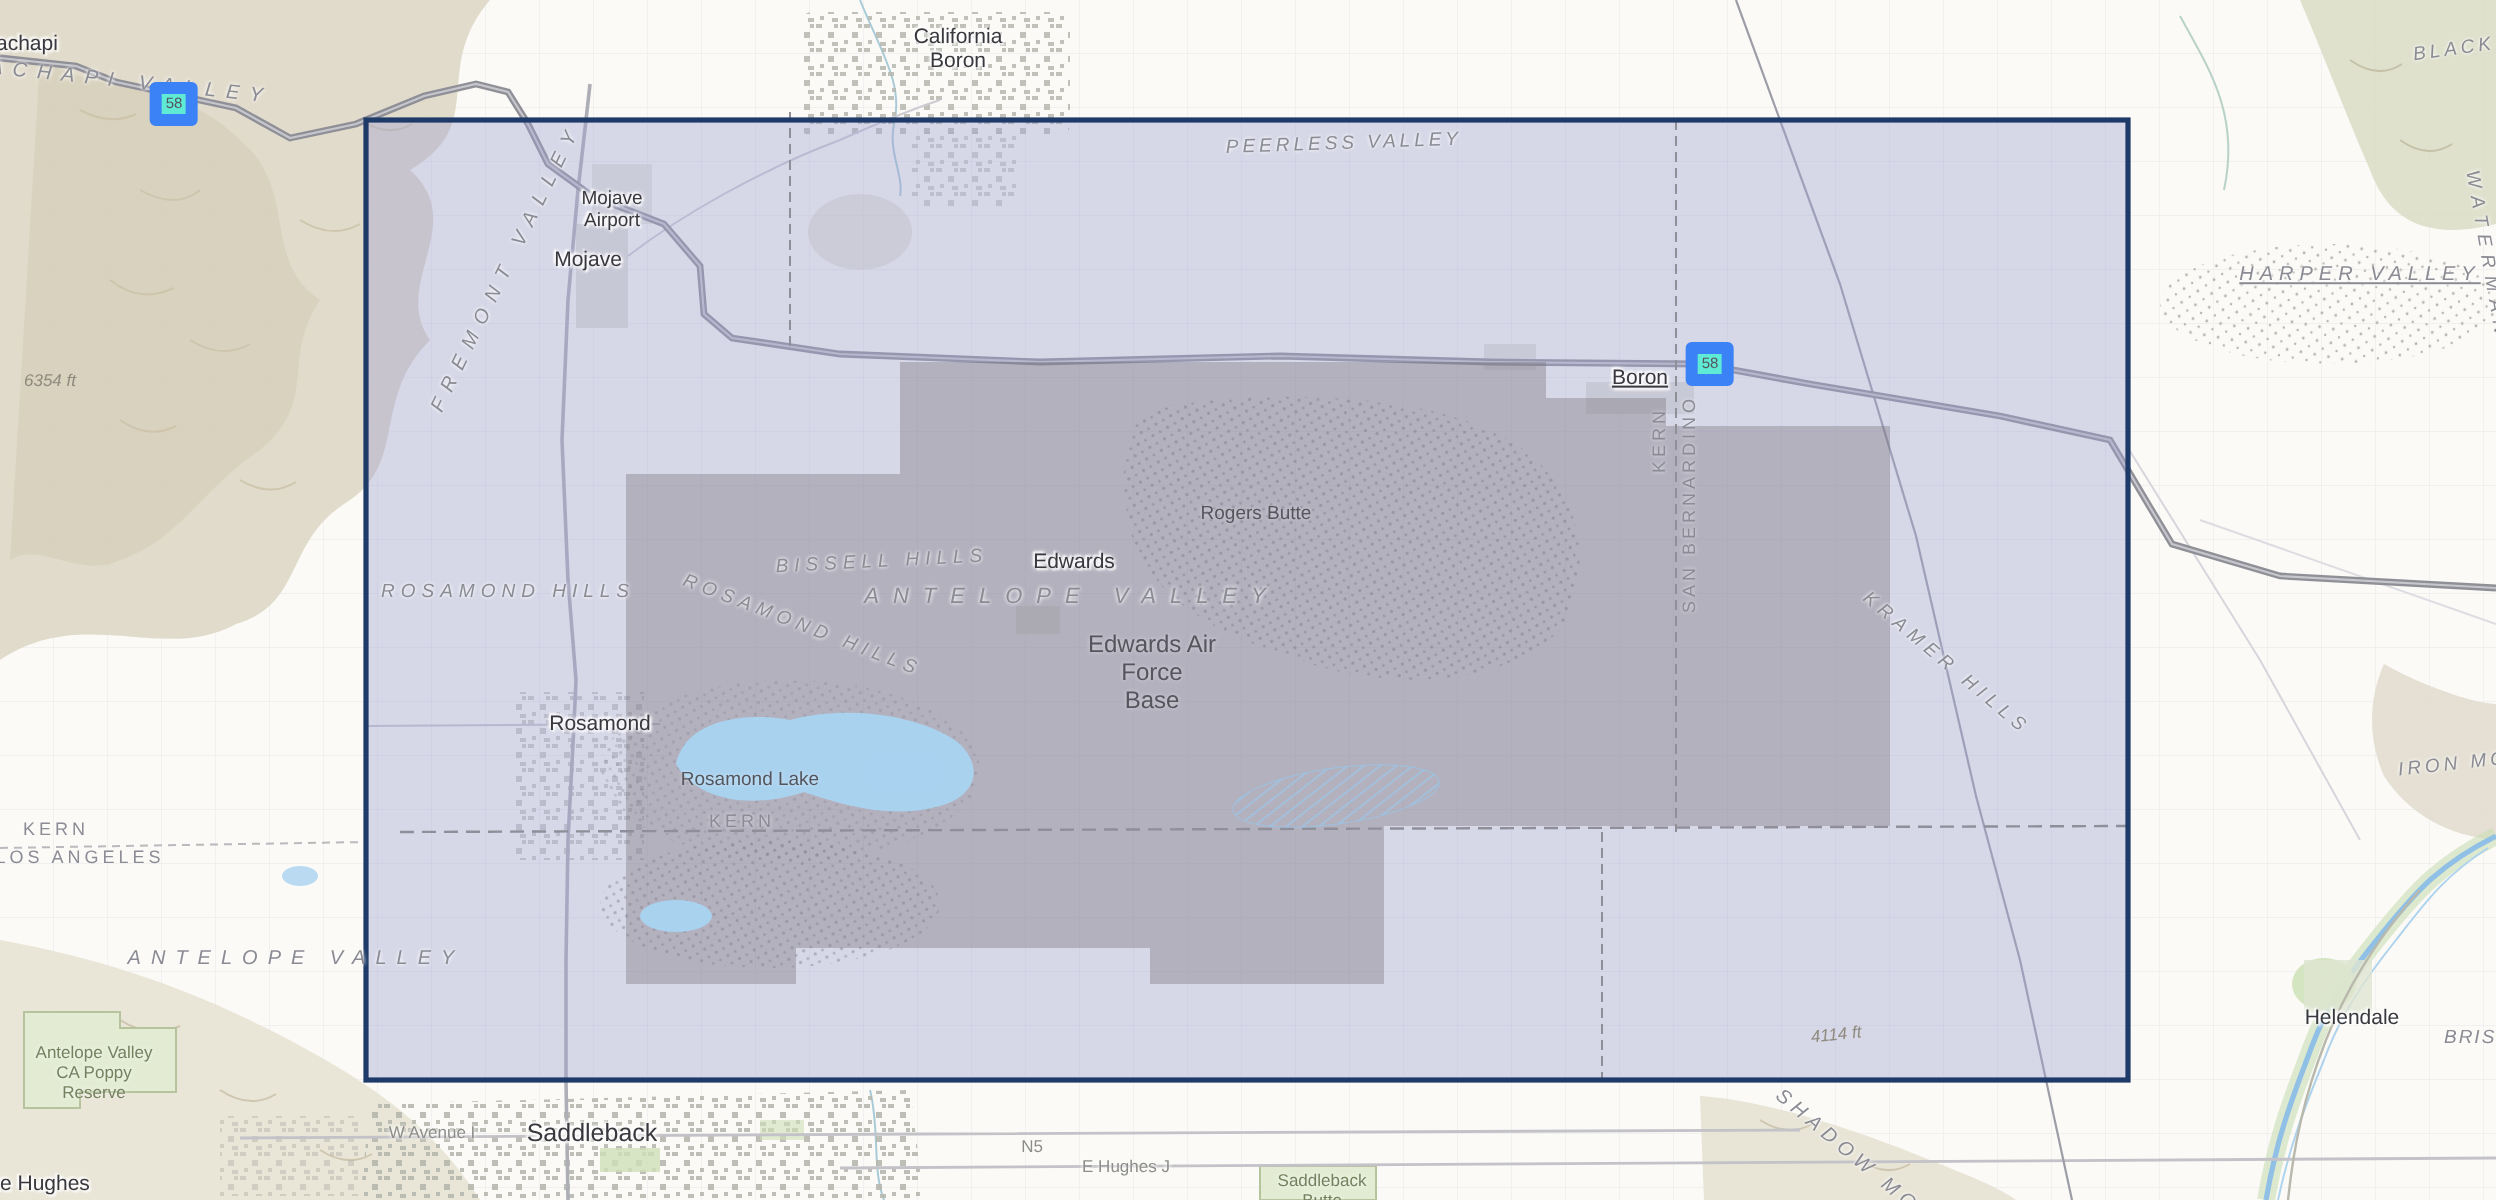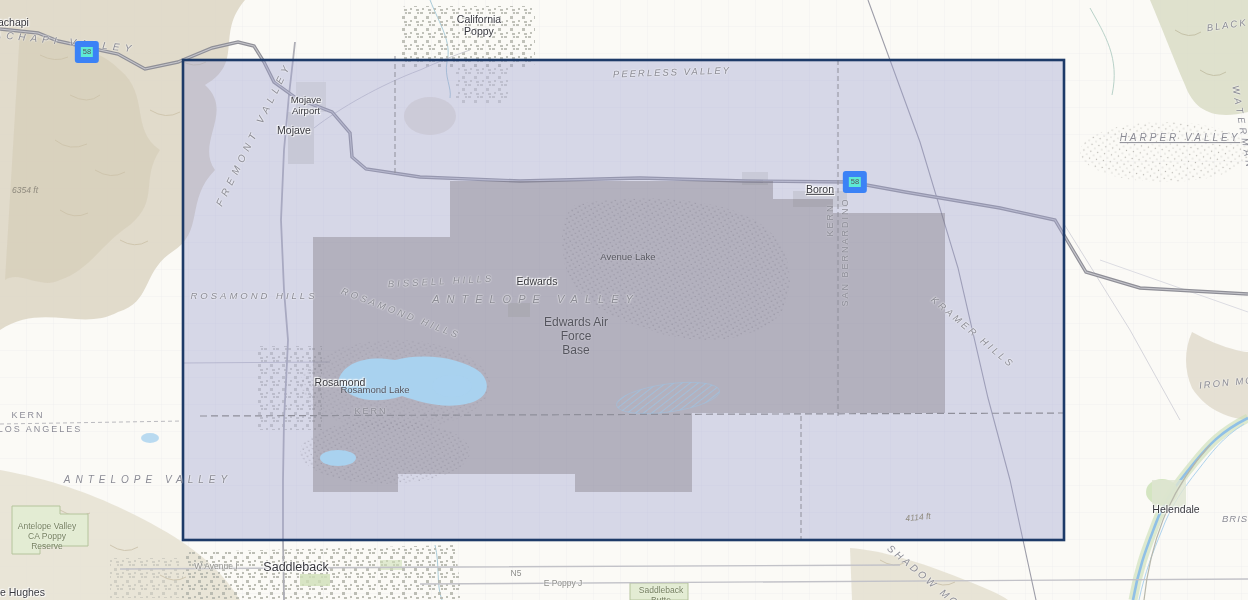--- a/index.html
+++ b/index.html
@@ -153,46 +153,46 @@
       <span class="lbl region" style="left: 536px; top: 299px; transform: translate(-50%, -50%) rotate(0deg); letter-spacing: 7px; font-size: 11px;">ANTELOPE VALLEY</span>
       <span class="lbl region" style="left: 148px; top: 480px; transform: translate(-50%, -50%) rotate(0deg); letter-spacing: 5px; font-size: 10px;">ANTELOPE VALLEY</span>
       <span class="lbl region" style="left: 973px; top: 332px; transform: translate(-50%, -50%) rotate(40deg); letter-spacing: 3px; font-size: 9.5px;">KRAMER HILLS</span>
       <span class="lbl region" style="left: 1250px; top: 380px; transform: translate(-50%, -50%) rotate(-6deg); letter-spacing: 2px; font-size: 9.5px;">IRON MOUNTAIN</span>
       <span class="lbl region" style="left: 948px; top: 597px; transform: translate(-50%, -50%) rotate(40deg); letter-spacing: 3px; font-size: 10px;">SHADOW MOUNTAINS</span>
       <span class="lbl region" style="left: 1262px; top: 20px; transform: translate(-50%, -50%) rotate(-8deg); letter-spacing: 2px; font-size: 9.5px;">BLACK MOUNTAIN</span>
       <span class="lbl region" style="left: 1243px; top: 128px; transform: translate(-50%, -50%) rotate(80deg); letter-spacing: 4px; font-size: 9.5px;">WATERMAN</span>
       <span class="lbl region" style="left: 1250px; top: 519px; transform: translate(-50%, -50%) rotate(0deg); letter-spacing: 1px; font-size: 9.5px;">BRISBANE</span>
       <span class="lbl town" style="left: 5px; top: 22px; transform: translate(-50%, -50%) rotate(0deg);">Tehachapi</span>
       <span class="lbl town" style="left: 479px; top: 25px; transform: translate(-50%, -50%) rotate(0deg);">California
-Poppy</span>
+Boron</span>
       <span class="lbl town" style="left: 306px; top: 105px; transform: translate(-50%, -50%) rotate(0deg); font-size: 9.5px;">Mojave
 Airport</span>
       <span class="lbl town" style="left: 294px; top: 130px; transform: translate(-50%, -50%) rotate(0deg);">Mojave</span>
       <span class="lbl town" style="left: 820px; top: 189px; transform: translate(-50%, -50%) rotate(0deg); text-decoration: underline;">Boron</span>
       <span class="lbl town" style="left: 537px; top: 281px; transform: translate(-50%, -50%) rotate(0deg);">Edwards</span>
-      <span class="lbl town" style="left: 300px; top: 382px; transform: translate(-50%, -50%) rotate(0deg); margin-left: 40px;">Rosamond</span>
+      <span class="lbl town" style="left: 300px; top: 362px; transform: translate(-50%, -50%) rotate(0deg);">Rosamond</span>
       <span class="lbl town" style="left: 296px; top: 567px; transform: translate(-50%, -50%) rotate(0deg); font-size: 12.5px;">Saddleback</span>
       <span class="lbl town" style="left: 1176px; top: 509px; transform: translate(-50%, -50%) rotate(0deg);">Helendale</span>
       <span class="lbl town" style="left: 14px; top: 592px; transform: translate(-50%, -50%) rotate(0deg);">Lake Hughes</span>
       <span class="lbl county" style="left: 28px; top: 415px; transform: translate(-50%, -50%) rotate(0deg);">KERN</span>
       <span class="lbl county" style="left: 40px; top: 429px; transform: translate(-50%, -50%) rotate(0deg);">LOS ANGELES</span>
       <span class="lbl county" style="left: 371px; top: 411px; transform: translate(-50%, -50%) rotate(0deg);">KERN</span>
       <span class="lbl county" style="left: 830px; top: 220px; transform: translate(-50%, -50%) rotate(-90deg);">KERN</span>
       <span class="lbl county" style="left: 845px; top: 252px; transform: translate(-50%, -50%) rotate(-90deg);">SAN BERNARDINO</span>
-      <span class="lbl feature" style="left: 628px; top: 257px; transform: translate(-50%, -50%) rotate(0deg);">Avenue Lake</span>
+      <span class="lbl feature" style="left: 628px; top: 257px; transform: translate(-50%, -50%) rotate(0deg);">Rogers Butte</span>
       <span class="lbl feature" style="left: 375px; top: 390px; transform: translate(-50%, -50%) rotate(0deg);">Rosamond Lake</span>
       <span class="lbl feature" style="left: 576px; top: 336px; transform: translate(-50%, -50%) rotate(0deg); font-size: 12px;">Edwards Air
 Force
 Base</span>
       <span class="lbl park" style="left: 47px; top: 536px; transform: translate(-50%, -50%) rotate(0deg);">Antelope Valley
 CA Poppy
 Reserve</span>
       <span class="lbl park" style="left: 661px; top: 595px; transform: translate(-50%, -50%) rotate(0deg);">Saddleback
 Butte</span>
       <span class="lbl roadlbl" style="left: 216px; top: 566px; transform: translate(-50%, -50%) rotate(0deg); text-align: center;">W Avenue I</span>
       <span class="lbl roadlbl" style="left: 516px; top: 573px; transform: translate(-50%, -50%) rotate(0deg);">N5</span>
-      <span class="lbl roadlbl" style="left: 563px; top: 583px; transform: translate(-50%, -50%) rotate(0deg);">E Poppy J</span>
+      <span class="lbl roadlbl" style="left: 563px; top: 583px; transform: translate(-50%, -50%) rotate(0deg);">E Hughes J</span>
       <span class="lbl elev" style="left: 25px; top: 190px; transform: translate(-50%, -50%) rotate(0deg);">6354 ft</span>
       <span class="lbl elev" style="left: 918px; top: 517px; transform: translate(-50%, -50%) rotate(-6deg);">4114 ft</span>
       <span class="lbl shield" style="left: 87px; top: 52px; transform: translate(-50%, -50%) rotate(0deg);">58</span>
       <span class="lbl shield" style="left: 855px; top: 182px; transform: translate(-50%, -50%) rotate(0deg);">58</span>
     </div>
 </div>
 
 </body></html>

